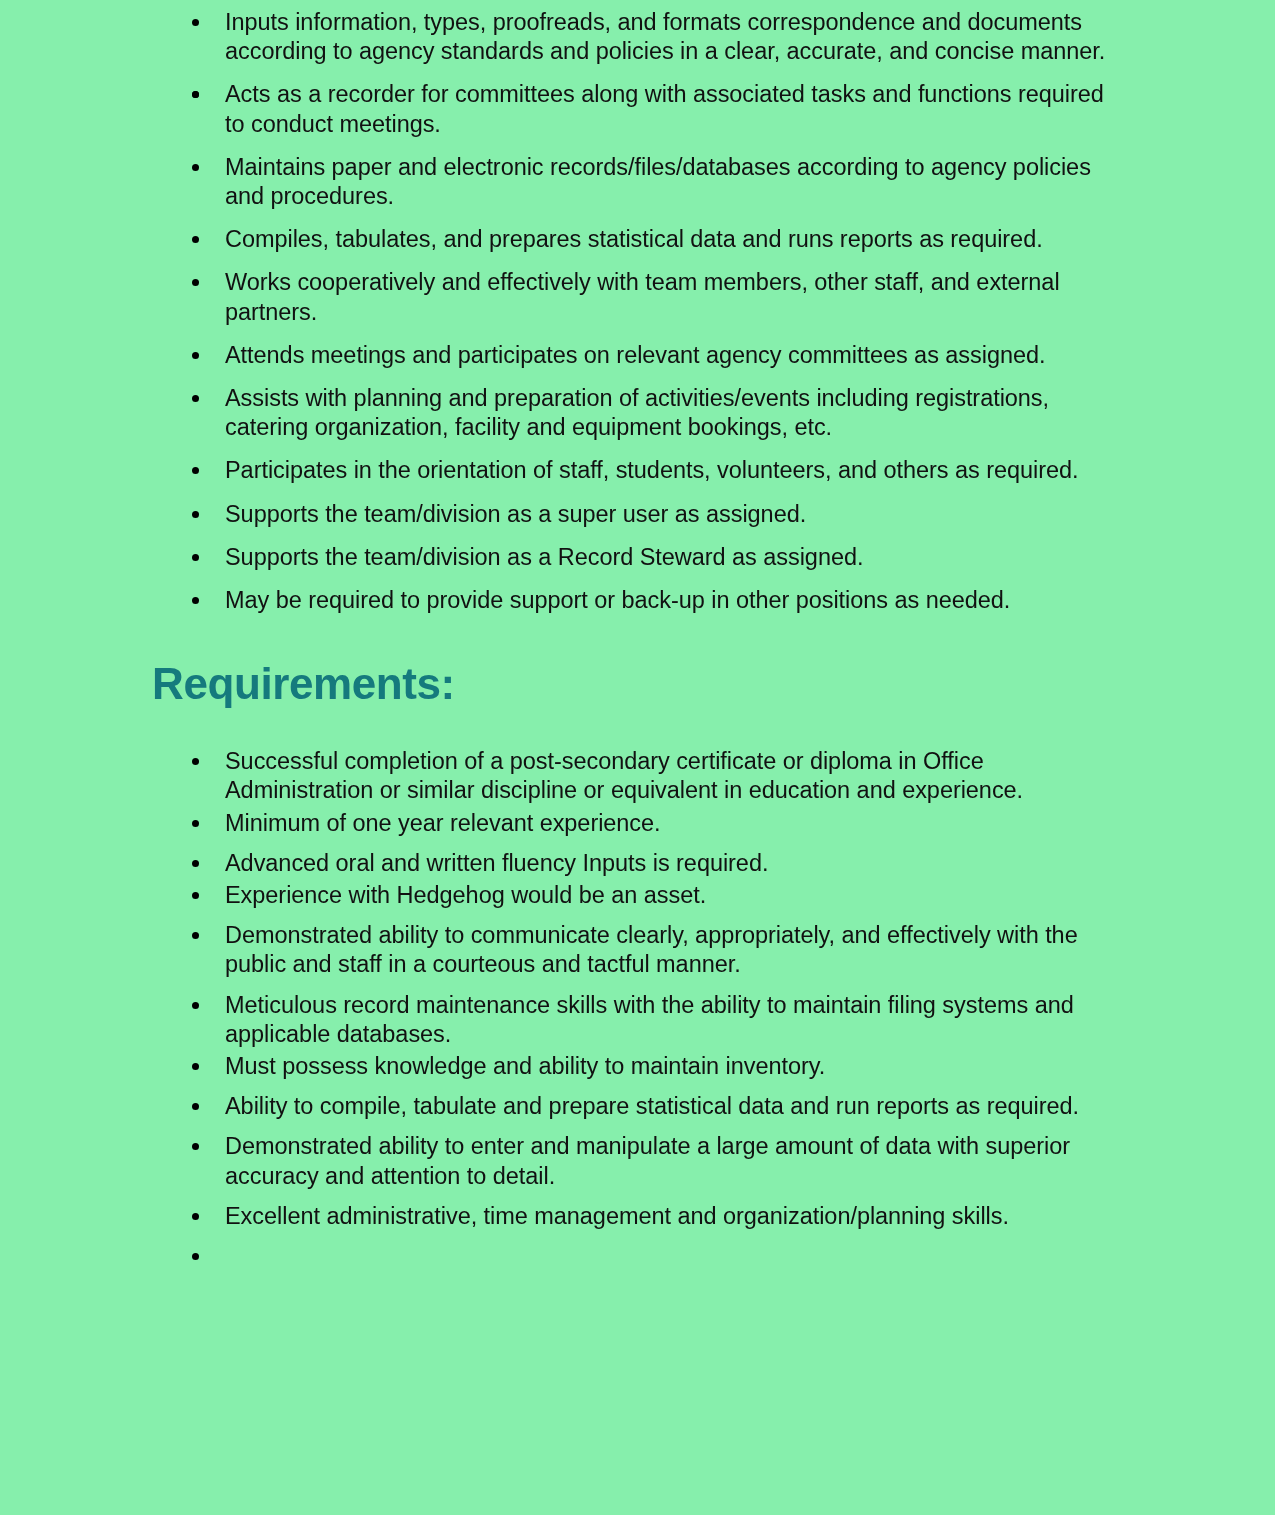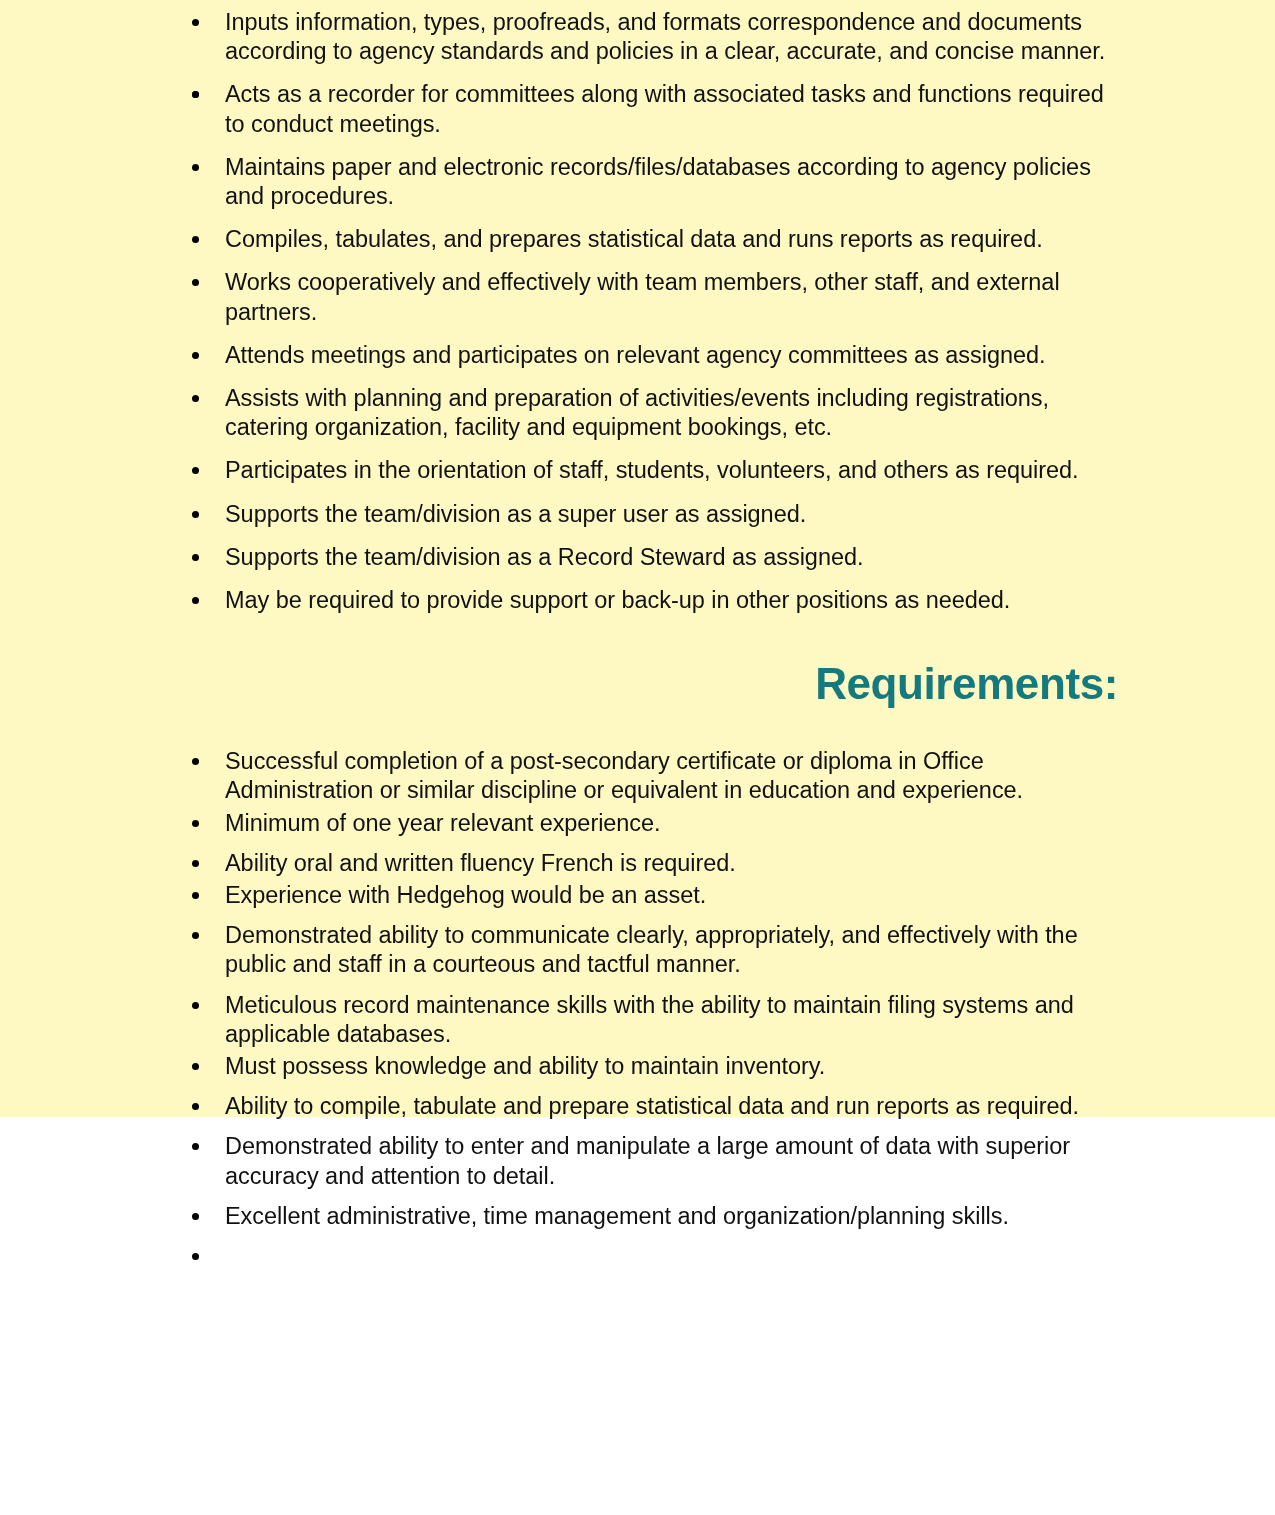--- a/index.html
+++ b/index.html
@@ -11,22 +11,22 @@
   body {
     width: 1275px;
     height: 1515px;
     font-family: "Liberation Sans", sans-serif;
     color: #000000;
     overflow: hidden;
   }
   .page {
     position: relative;
     width: 1275px;
-    height: 1117px;
-    background: #fef9c3;
+    height: 1515px;
+    background: #86efac;
     box-sizing: border-box;
     padding: 6px 157px 0 152px;
   }
 
   
   ul.bullets {
     list-style: none;
     margin: 0;
     padding: 0;
   }
@@ -60,21 +60,20 @@
     padding: 0;
     font-size: 44px;
     font-weight: bold;
     line-height: 1.0;
     letter-spacing: -0.4px;
     color: #157A7D;
   }
   .heading-block {
     padding-top: 47px;
     padding-bottom: 41px;
-    text-align: right;
   }
   .responsibilities-block {
     padding-top: 2px;
   }
 </style>
 </head>
 <body>
 
 <div class="page">
 
@@ -139,21 +138,21 @@
       <li class="gap-sm">
         <span class="bullet-dot"></span>
         <span>Successful completion of a post-secondary certificate or diploma in Office Administration or similar discipline or equivalent in education and experience.</span>
       </li>
       <li class="gap-md">
         <span class="bullet-dot"></span>
         <span>Minimum of one year relevant experience.</span>
       </li>
       <li class="gap-sm">
         <span class="bullet-dot"></span>
-        <span>Ability oral and written fluency French is required.</span>
+        <span>Advanced oral and written fluency Inputs is required.</span>
       </li>
       <li class="gap-md">
         <span class="bullet-dot"></span>
         <span>Experience with Hedgehog would be an asset.</span>
       </li>
       <li class="gap-md">
         <span class="bullet-dot"></span>
         <span>Demonstrated ability to communicate clearly, appropriately, and effectively with the public and staff in a courteous and tactful manner.</span>
       </li>
       <li class="gap-sm">

